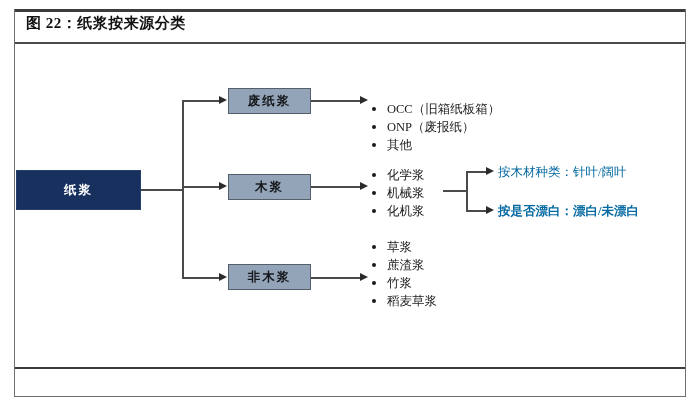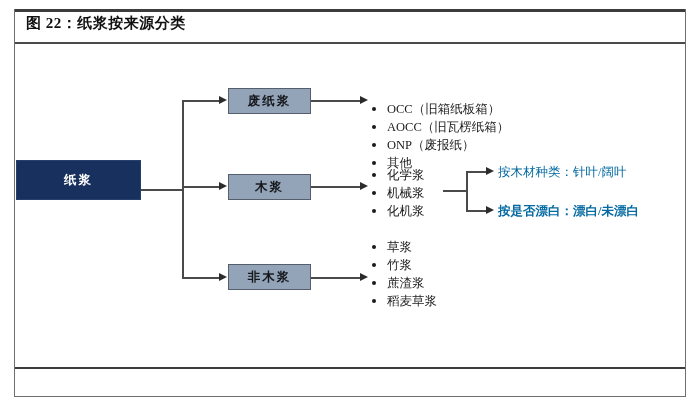--- a/index.html
+++ b/index.html
@@ -108,21 +108,21 @@
     display: flex;
     align-items: center;
     justify-content: center;
     font-size: 12.5px;
     font-weight: bold;
     letter-spacing: 2px;
     white-space: nowrap;
   }
   .node-root {
     left: 16px;
-    top: 160px;
+    top: 170px;
     width: 125px;
     height: 40px;
     background: #17305e;
     border: 1px solid #26406e;
     color: #ffffff;
   }
   .node-branch {
     width: 83px;
     height: 26px;
     background: #93a4b8;
@@ -242,35 +242,34 @@
   <div class="node node-branch node-wood">
     <span>木浆</span>
   </div>
 
   <div class="node node-branch node-nonwood">
     <span>非木浆</span>
   </div>
 
   <div class="bullets grp-waste">
     <div class="bi">OCC（旧箱纸板箱）</div>
-    <div class="bi">AOCC（旧瓦楞纸箱）</div>
     <div class="bi">ONP（废报纸）</div>
     <div class="bi">其他</div>
   </div>
 
   <div class="bullets grp-wood">
     <div class="bi">化学浆</div>
     <div class="bi">机械浆</div>
     <div class="bi">化机浆</div>
   </div>
 
   <div class="bullets grp-nonwood">
     <div class="bi">草浆</div>
+    <div class="bi">蔗渣浆</div>
     <div class="bi">竹浆</div>
-    <div class="bi">蔗渣浆</div>
     <div class="bi">稻麦草浆</div>
   </div>
 
   <div class="crit crit-species">按木材种类：针叶/阔叶</div>
   <div class="crit crit-bleach">按是否漂白：漂白/未漂白</div>
 
 
 </div>
 
 </body></html>

